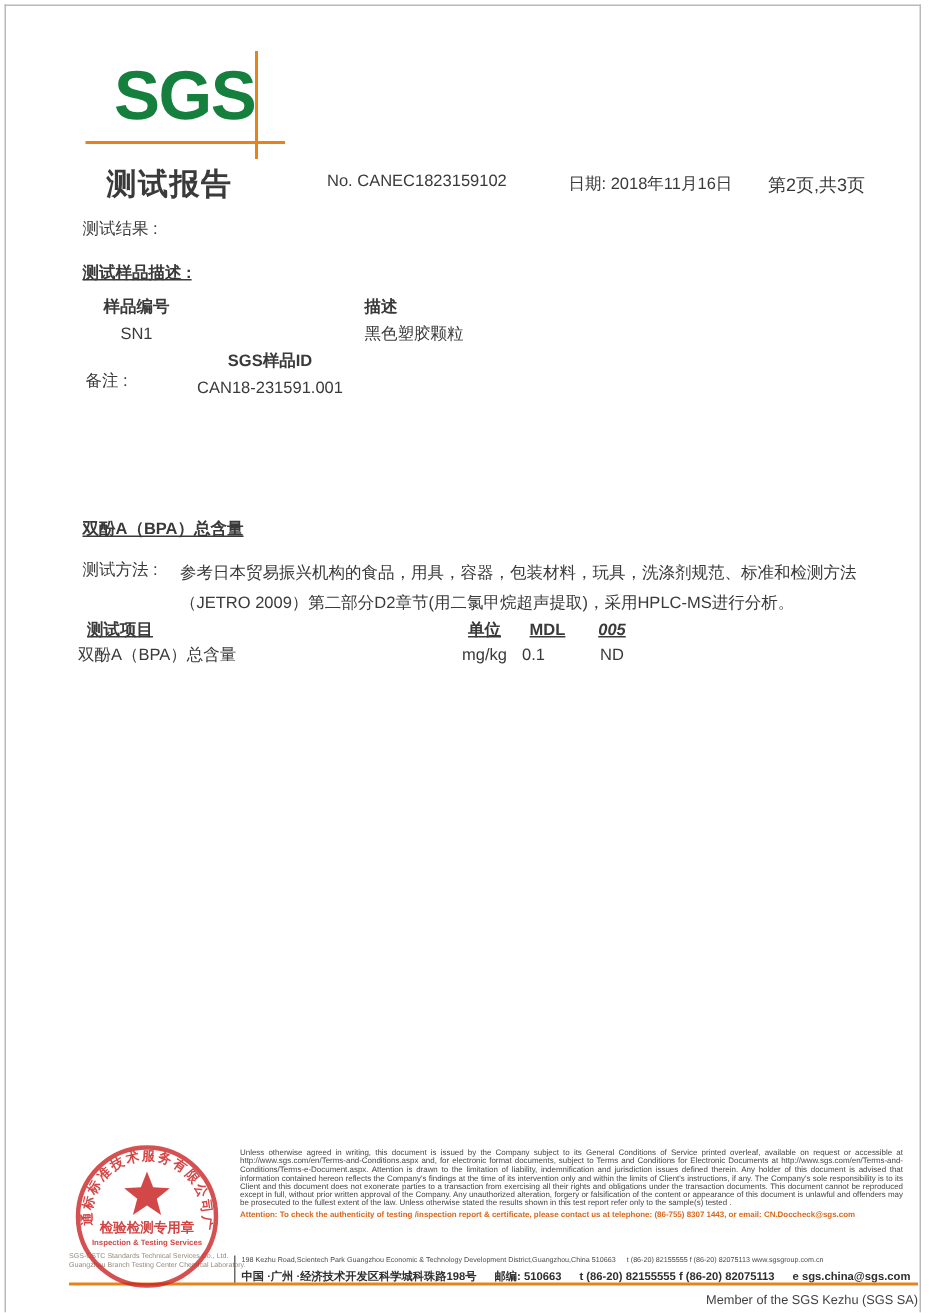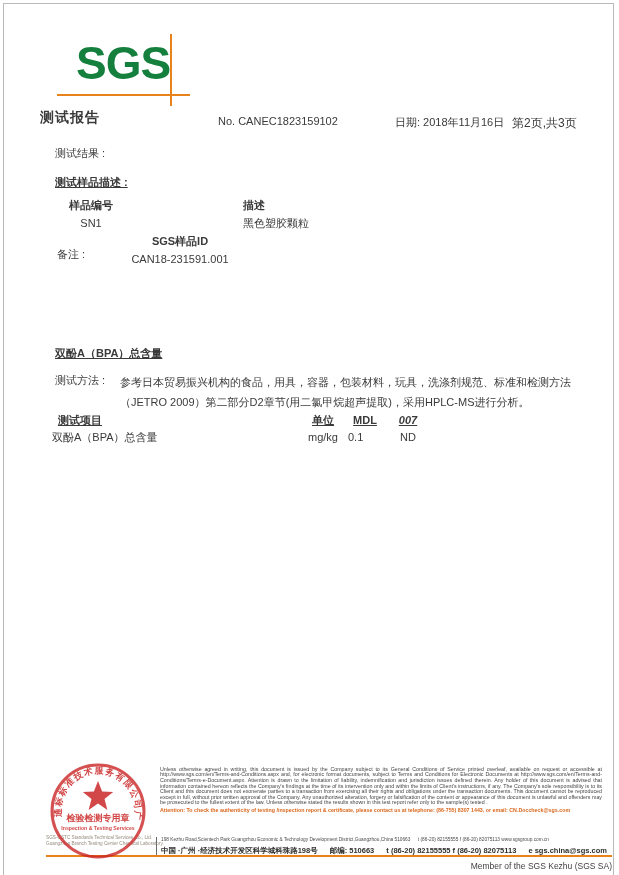--- a/index.html
+++ b/index.html
@@ -6,23 +6,23 @@
   body{font-family:"Liberation Sans","DejaVu Sans",sans-serif;color:#3a3a3a;}
   .page{position:relative;width:619px;height:875px;background:#ffffff;overflow:hidden;}
   .sheet{position:absolute;left:3px;top:3px;width:609px;height:872px;
          border-left:1.5px solid #b9b9b9;border-top:1.5px solid #b9b9b9;border-right:1.5px solid #b9b9b9;}
   .abs{position:absolute;}
   
   .logo-text{left:76px;top:40px;font-size:46px;font-weight:800;color:#15803d;letter-spacing:-1px;line-height:1;}
   .logo-vline{left:170px;top:34px;width:2px;height:72px;background:#e8831c;}
   .logo-hline{left:57px;top:94px;width:133px;height:2px;background:#e8831c;}
   
-  .report-title{left:40px;top:109px;font-size:14px;font-weight:bold;letter-spacing:1px;}
+  .report-title{left:71px;top:109px;font-size:20px;font-weight:bold;letter-spacing:1px;}
   .report-no{left:218px;top:115px;font-size:11px;}
-  .report-date{left:379px;top:115px;font-size:11px;margin-left:16px;}
+  .report-date{left:379px;top:115px;font-size:11px;}
   .report-page{left:512px;top:115px;font-size:12px;}
   
   .t11{font-size:11px;line-height:13px;}
   .bold{font-weight:bold;}
   .ul{text-decoration:underline;}
   .results-label{left:55px;top:147px;}
   .sample-heading{left:55px;top:176px;}
   .sample-table{left:55px;top:199px;width:420px;}
   .s-row{position:relative;height:18px;}
   .s-c1{position:absolute;left:0;width:72px;text-align:center;}
@@ -93,21 +93,21 @@
 
   <div class="abs t11 notes-heading">备注 :</div>
 
   <div class="abs t11 bold ul bpa-heading">双酚A（BPA）总含量</div>
   <div class="abs t11 method-label">测试方法 :</div>
   <div class="abs t11 method-text">参考日本贸易振兴机构的食品，用具，容器，包装材料，玩具，洗涤剂规范、标准和检测方法（JETRO 2009）第二部分D2章节(用二氯甲烷超声提取)，采用HPLC-MS进行分析。</div>
 
   <div class="abs t11 bold ul rt-item-h">测试项目</div>
   <div class="abs t11 bold ul rt-unit-h">单位</div>
   <div class="abs t11 bold ul rt-mdl-h">MDL</div>
-  <div class="abs t11 bold ul rt-001-h">007</div>
+  <div class="abs t11 bold ul rt-001-h">005</div>
   <div class="abs t11 rt-item">双酚A（BPA）总含量</div>
   <div class="abs t11 rt-unit">mg/kg</div>
   <div class="abs t11 rt-mdl">0.1</div>
   <div class="abs t11 rt-001">ND</div>
 
   <div class="abs legal-outer">
     <div class="legal-inner">
       <div class="legal-text">Unless otherwise agreed in writing, this document is issued by the Company subject to its General Conditions of Service printed overleaf, available on request or accessible at http://www.sgs.com/en/Terms-and-Conditions.aspx and, for electronic format documents, subject to Terms and Conditions for Electronic Documents at http://www.sgs.com/en/Terms-and-Conditions/Terms-e-Document.aspx. Attention is drawn to the limitation of liability, indemnification and jurisdiction issues defined therein. Any holder of this document is advised that information contained hereon reflects the Company's findings at the time of its intervention only and within the limits of Client's instructions, if any. The Company's sole responsibility is to its Client and this document does not exonerate parties to a transaction from exercising all their rights and obligations under the transaction documents. This document cannot be reproduced except in full, without prior written approval of the Company. Any unauthorized alteration, forgery or falsification of the content or appearance of this document is unlawful and offenders may be prosecuted to the fullest extent of the law. Unless otherwise stated the results shown in this test report refer only to the sample(s) tested .</div>
       <div class="attention-text">Attention: To check the authenticity of testing /inspection report &amp; certificate, please contact us at telephone: (86-755) 8307 1443, or email: CN.Doccheck@sgs.com</div>
     </div>

